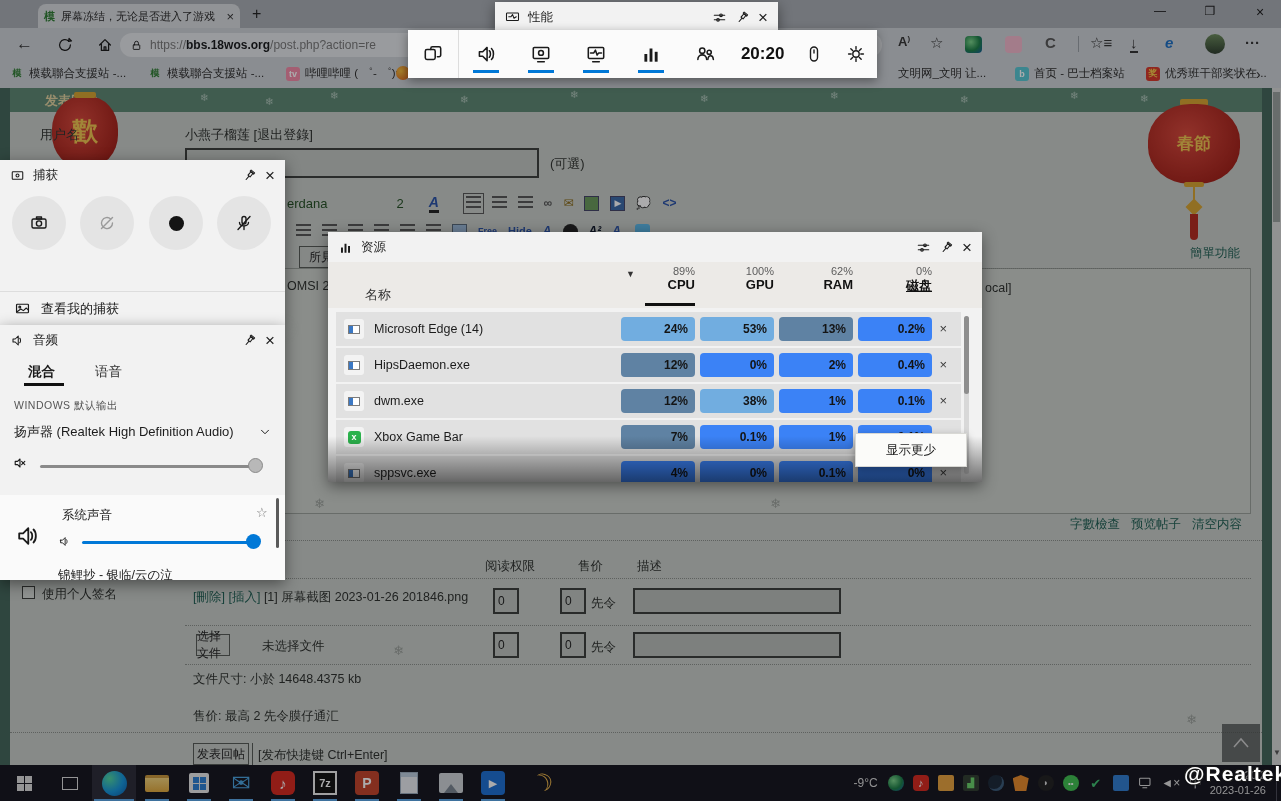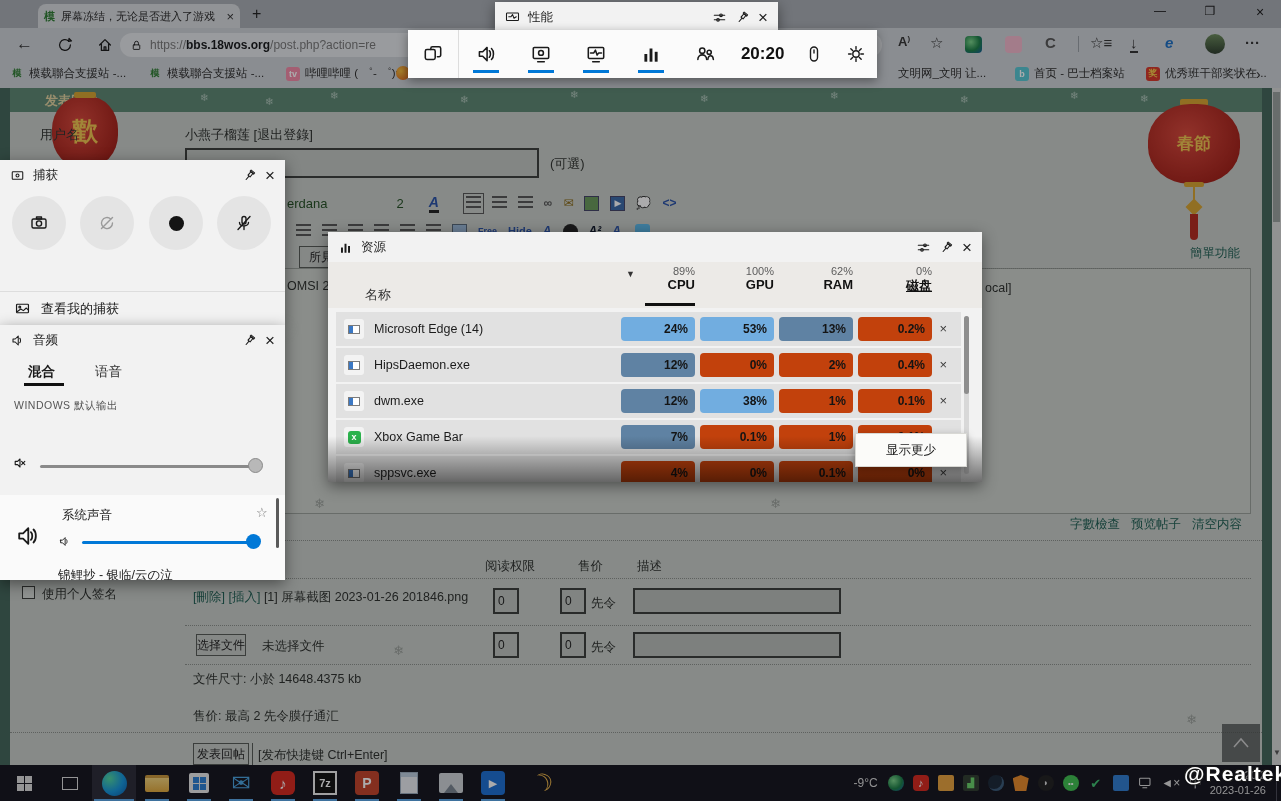--- a/index.html
+++ b/index.html
@@ -75,21 +75,21 @@
   .res-head-label { font-size:13px; font-weight:bold; color:#111; }
   .res-head-pct { font-size:11px; color:#5c5c5c; }
   .prow { position:absolute; left:8px; width:625px; height:34px; background:#e1e1e1; display:flex; align-items:center; }
   .appbox { width:20px; height:20px; border-radius:3px; background:#f3f3f3; margin-left:8px; display:flex; align-items:center; justify-content:center; }
   .appglyph { width:12px; height:9px; border:1px solid #7b7b7b; background:linear-gradient(to right,#3b78c4 45%, #fff 45%); }
   .xboxglyph { width:13px; height:13px; border-radius:3px; background:#2bb24c; color:#fff; font-size:9px; font-weight:bold; display:flex; align-items:center; justify-content:center; }
   .pname { font-size:12.5px; color:#1c1c1c; margin-left:10px; flex:1; white-space:nowrap; overflow:hidden; }
   .pill { position:absolute; top:5px; width:74px; height:24px; border-radius:4px; font-size:12px; font-weight:bold; color:#141414; display:flex; align-items:center; justify-content:flex-end; padding-right:7px; }
   .p-blue { background:#71ade0; }
   .p-steel { background:#5f82a3; }
-  .p-gray { background:#c2410c; }
+  .p-gray { background:#3b82f6; }
   .rowx { position:absolute; right:14px; top:9px; font-size:13px; color:#3c3c3c; }
   .showless { left:855px; top:433px; width:112px; height:34px; background:#fbfbf9; border:1px solid #d8d8d4; box-shadow:0 3px 8px rgba(0,0,0,.35); display:flex; align-items:center; justify-content:center; font-size:12.5px; color:#1e1e1e; z-index:12; }
 
   
   #taskbar { left:0; top:765px; width:1281px; height:36px; background:#14141d; display:flex; align-items:center; }
   .tb-btn { height:36px; display:flex; align-items:center; justify-content:center; position:relative; }
   .tb-ul { position:absolute; bottom:0; left:50%; transform:translateX(-50%); width:24px; height:2px; background:#5aa8e8; }
   .tray-ic { width:16px; height:16px; display:inline-flex; align-items:center; justify-content:center; font-size:11px; }
   #watermark { left:1184px; top:762px; z-index:30; font-size:21px; font-weight:bold; color:#fff;
                text-shadow:0 0 2px #000, 1px 1px 0 #222, -1px -1px 0 #222; letter-spacing:1px; }
@@ -270,21 +270,21 @@
     <span class="teal">[刪除]</span>
     <span class="teal">[插入]</span>
     <span>[1] 屏幕截图 2023-01-26 201846.png</span>
   </div>
   <input class="abs attach-input" style="left: 493px; top: 588px;" readonly="" value="0">
   <input class="abs attach-input" style="left: 560px; top: 588px;" readonly="" value="0">
   <span class="abs smalltext" style="left:591px; top:595px">先令</span>
   <div class="abs desc-input" style="left:633px; top:588px"></div>
   <div class="abs dotted" style="left:185px; top:625px; width:1066px"></div>
 
-  <div class="abs btn-like" style="left:196px; top:634px; width:50px; height:22px">选择文件</div>
+  <div class="abs btn-like" style="left:196px; top:634px; width:34px; height:22px">选择文件</div>
   <span class="abs smalltext" style="left:262px; top:638px">未选择文件</span>
   <input class="abs attach-input" style="left: 493px; top: 632px;" readonly="" value="0">
   <input class="abs attach-input" style="left: 560px; top: 632px;" readonly="" value="0">
   <span class="abs smalltext" style="left:591px; top:639px">先令</span>
   <div class="abs desc-input" style="left:633px; top:632px"></div>
   <div class="abs dotted" style="left:185px; top:664px; width:1066px"></div>
 
   <span class="abs smalltext" style="left:193px; top:671px">文件尺寸: 小於 14648.4375 kb</span>
   <span class="abs smalltext" style="left:193px; top:708px">售价: 最高 2 先令膜仔通汇</span>
   <div class="abs dotted" style="left:10px; top:732px; width:1252px"></div>
@@ -465,20 +465,26 @@
             <rect class="ws" x="8.2" y="5" width="3.6" height="6"></rect>
             <line class="ws" x1="10" y1="11" x2="10" y2="17"></line>
           </g>
         </svg>
       <span class="xbtn">×</span>
     </div>
     <span class="abs atab" style="left:28px; top:38px">混合</span>
     <div class="abs" style="left:24px; top:58px; width:40px; height:3px; background:#111"></div>
     <span class="abs atab inactive" style="left:95px; top:38px">语音</span>
     <span class="abs" style="left:14px; top:74px; font-size:10.5px; color:#555; letter-spacing:.5px">WINDOWS 默认输出</span>
+    <div class="abs" style="left:14px; top:98px; width:258px; display:flex; align-items:center">
+      <span style="font-size:13px; color:#1c1c1c; flex:1">扬声器 (Realtek High Definition Audio)</span>
+      <svg width="14" height="14" viewBox="0 0 20 20">
+          <polyline class="ws" points="5,7.5 10,12.5 15,7.5"></polyline>
+        </svg>
+    </div>
     <svg class="abs" width="16" height="16" viewBox="0 0 20 20" style="left:12px; top:130px">
         <path class="ws" d="M4 8v4h3l3 3V5L7 8H4z"></path>
         <line class="ws" x1="12" y1="8" x2="16" y2="12"></line>
         <line class="ws" x1="16" y1="8" x2="12" y2="12"></line>
       </svg>
     <div class="abs slider-track" style="left:40px; top:140px; width:222px; background:#8a8a8a"></div>
     <div class="abs slider-thumb" style="left:248px; top:133px; background:#b8b8b8; border:1px solid #8a8a8a"></div>
 
     <div class="abs" style="left:0; top:170px; width:285px; height:85px; background:#fafafa">
       <svg class="abs" width="26" height="26" viewBox="0 0 20 20" style="left:14px; top:28px">

